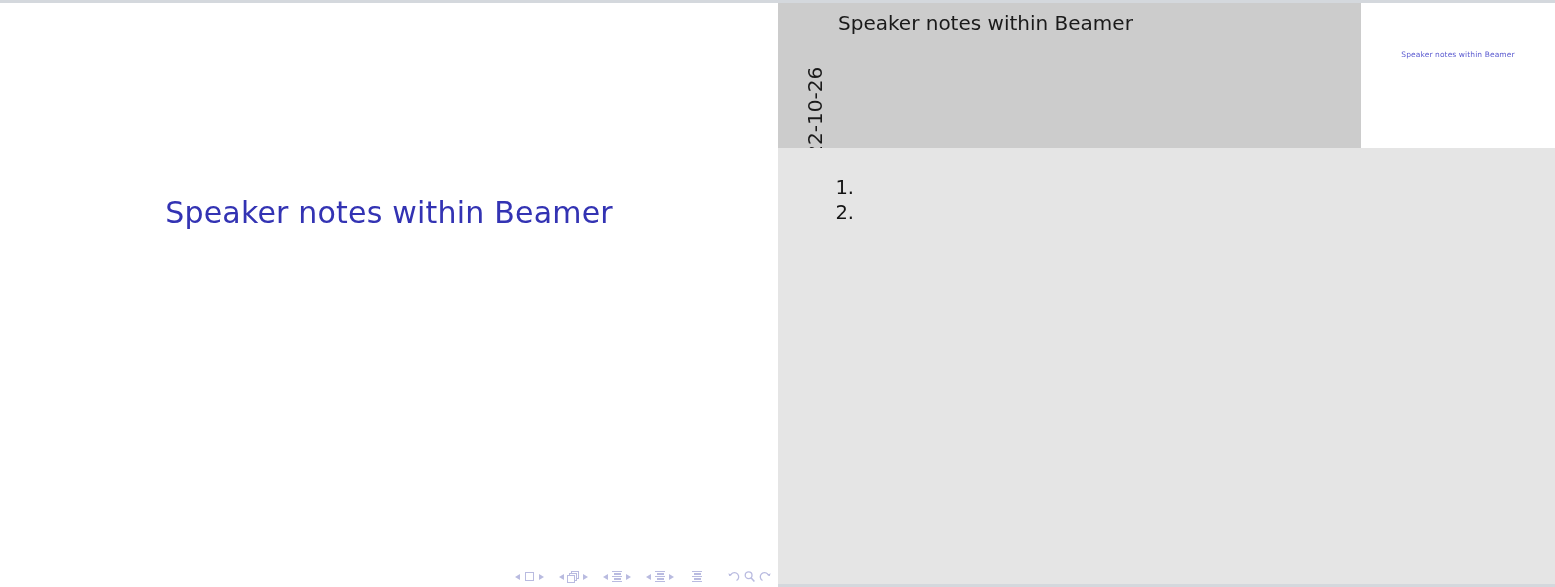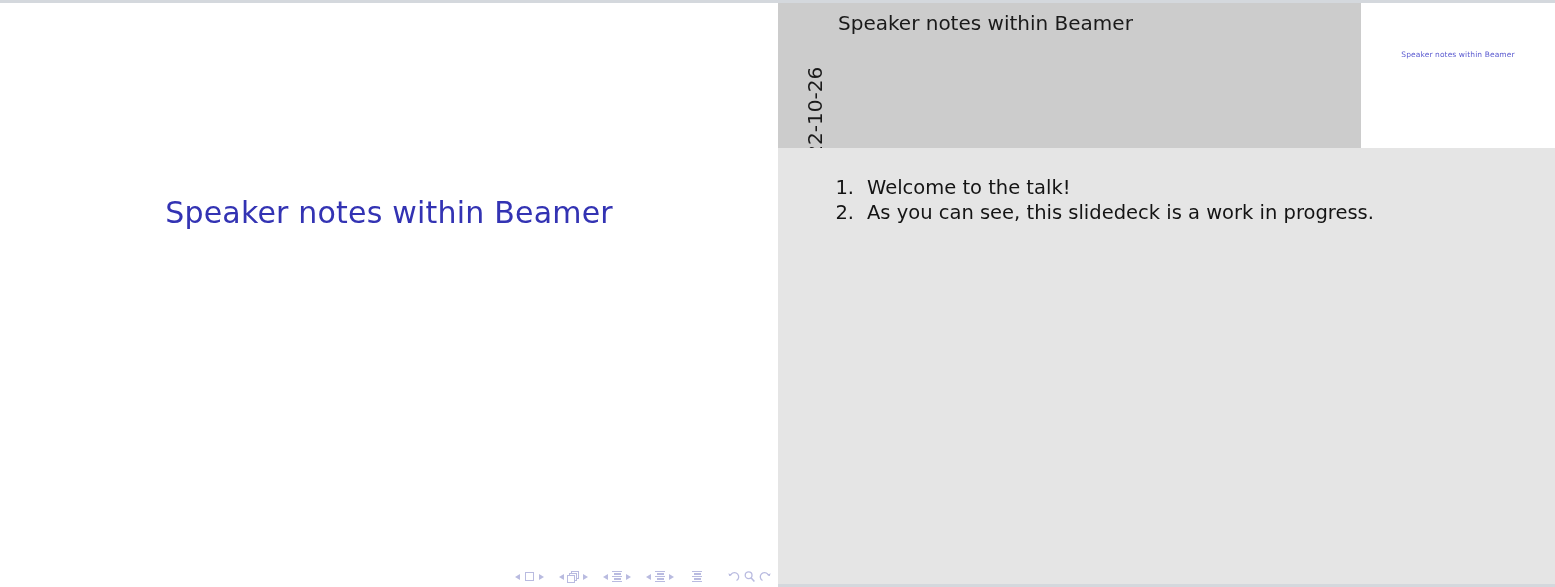--- a/index.html
+++ b/index.html
@@ -341,23 +341,21 @@
     <div class="slide-thumb-wrap">
       <div class="slide-thumb">
         <div class="slide-thumb-title">Speaker notes within Beamer</div>
       </div>
     </div>
 
     <div class="notes-body">
       <ol class="notes-list">
         <li>
           <span class="note-num">1.</span>
-          <span class="note-text">Welcome to the talk!</span>
         </li>
         <li>
           <span class="note-num">2.</span>
-          <span class="note-text">As you can see, this slidedeck is a work in progress.</span>
         </li>
       </ol>
     </div>
 
   </div>
 </div>
 
 </body></html>

